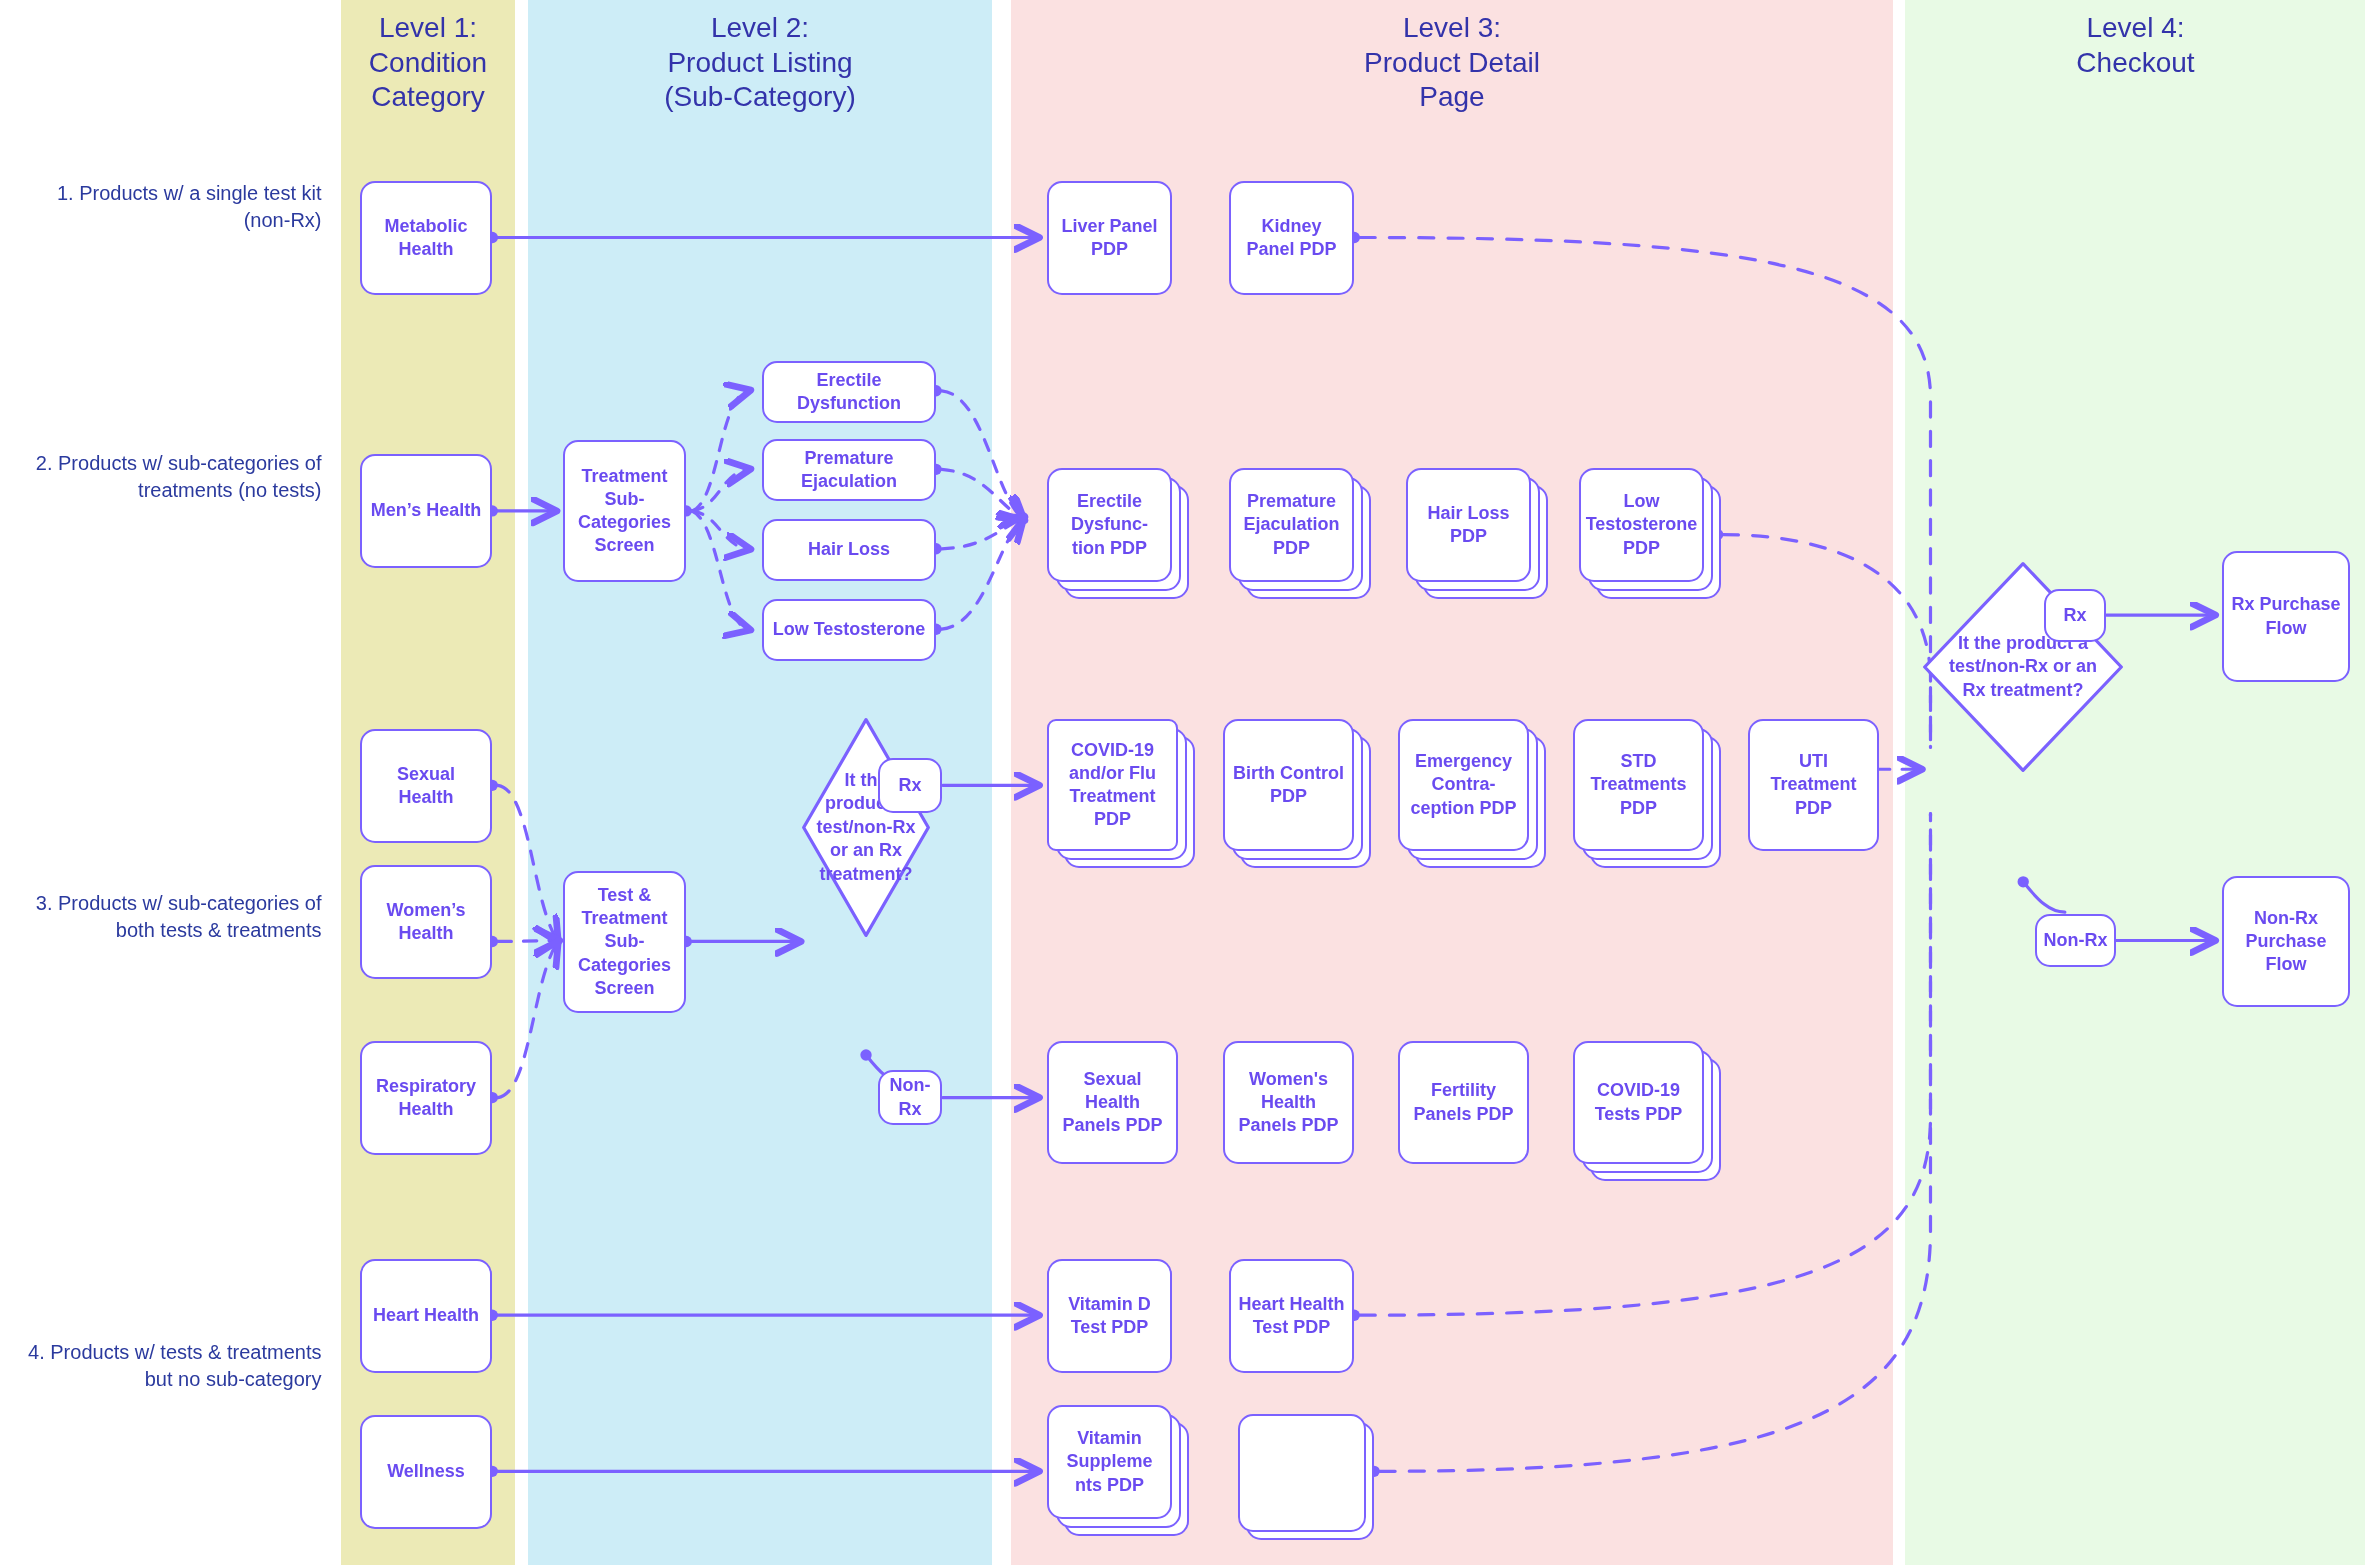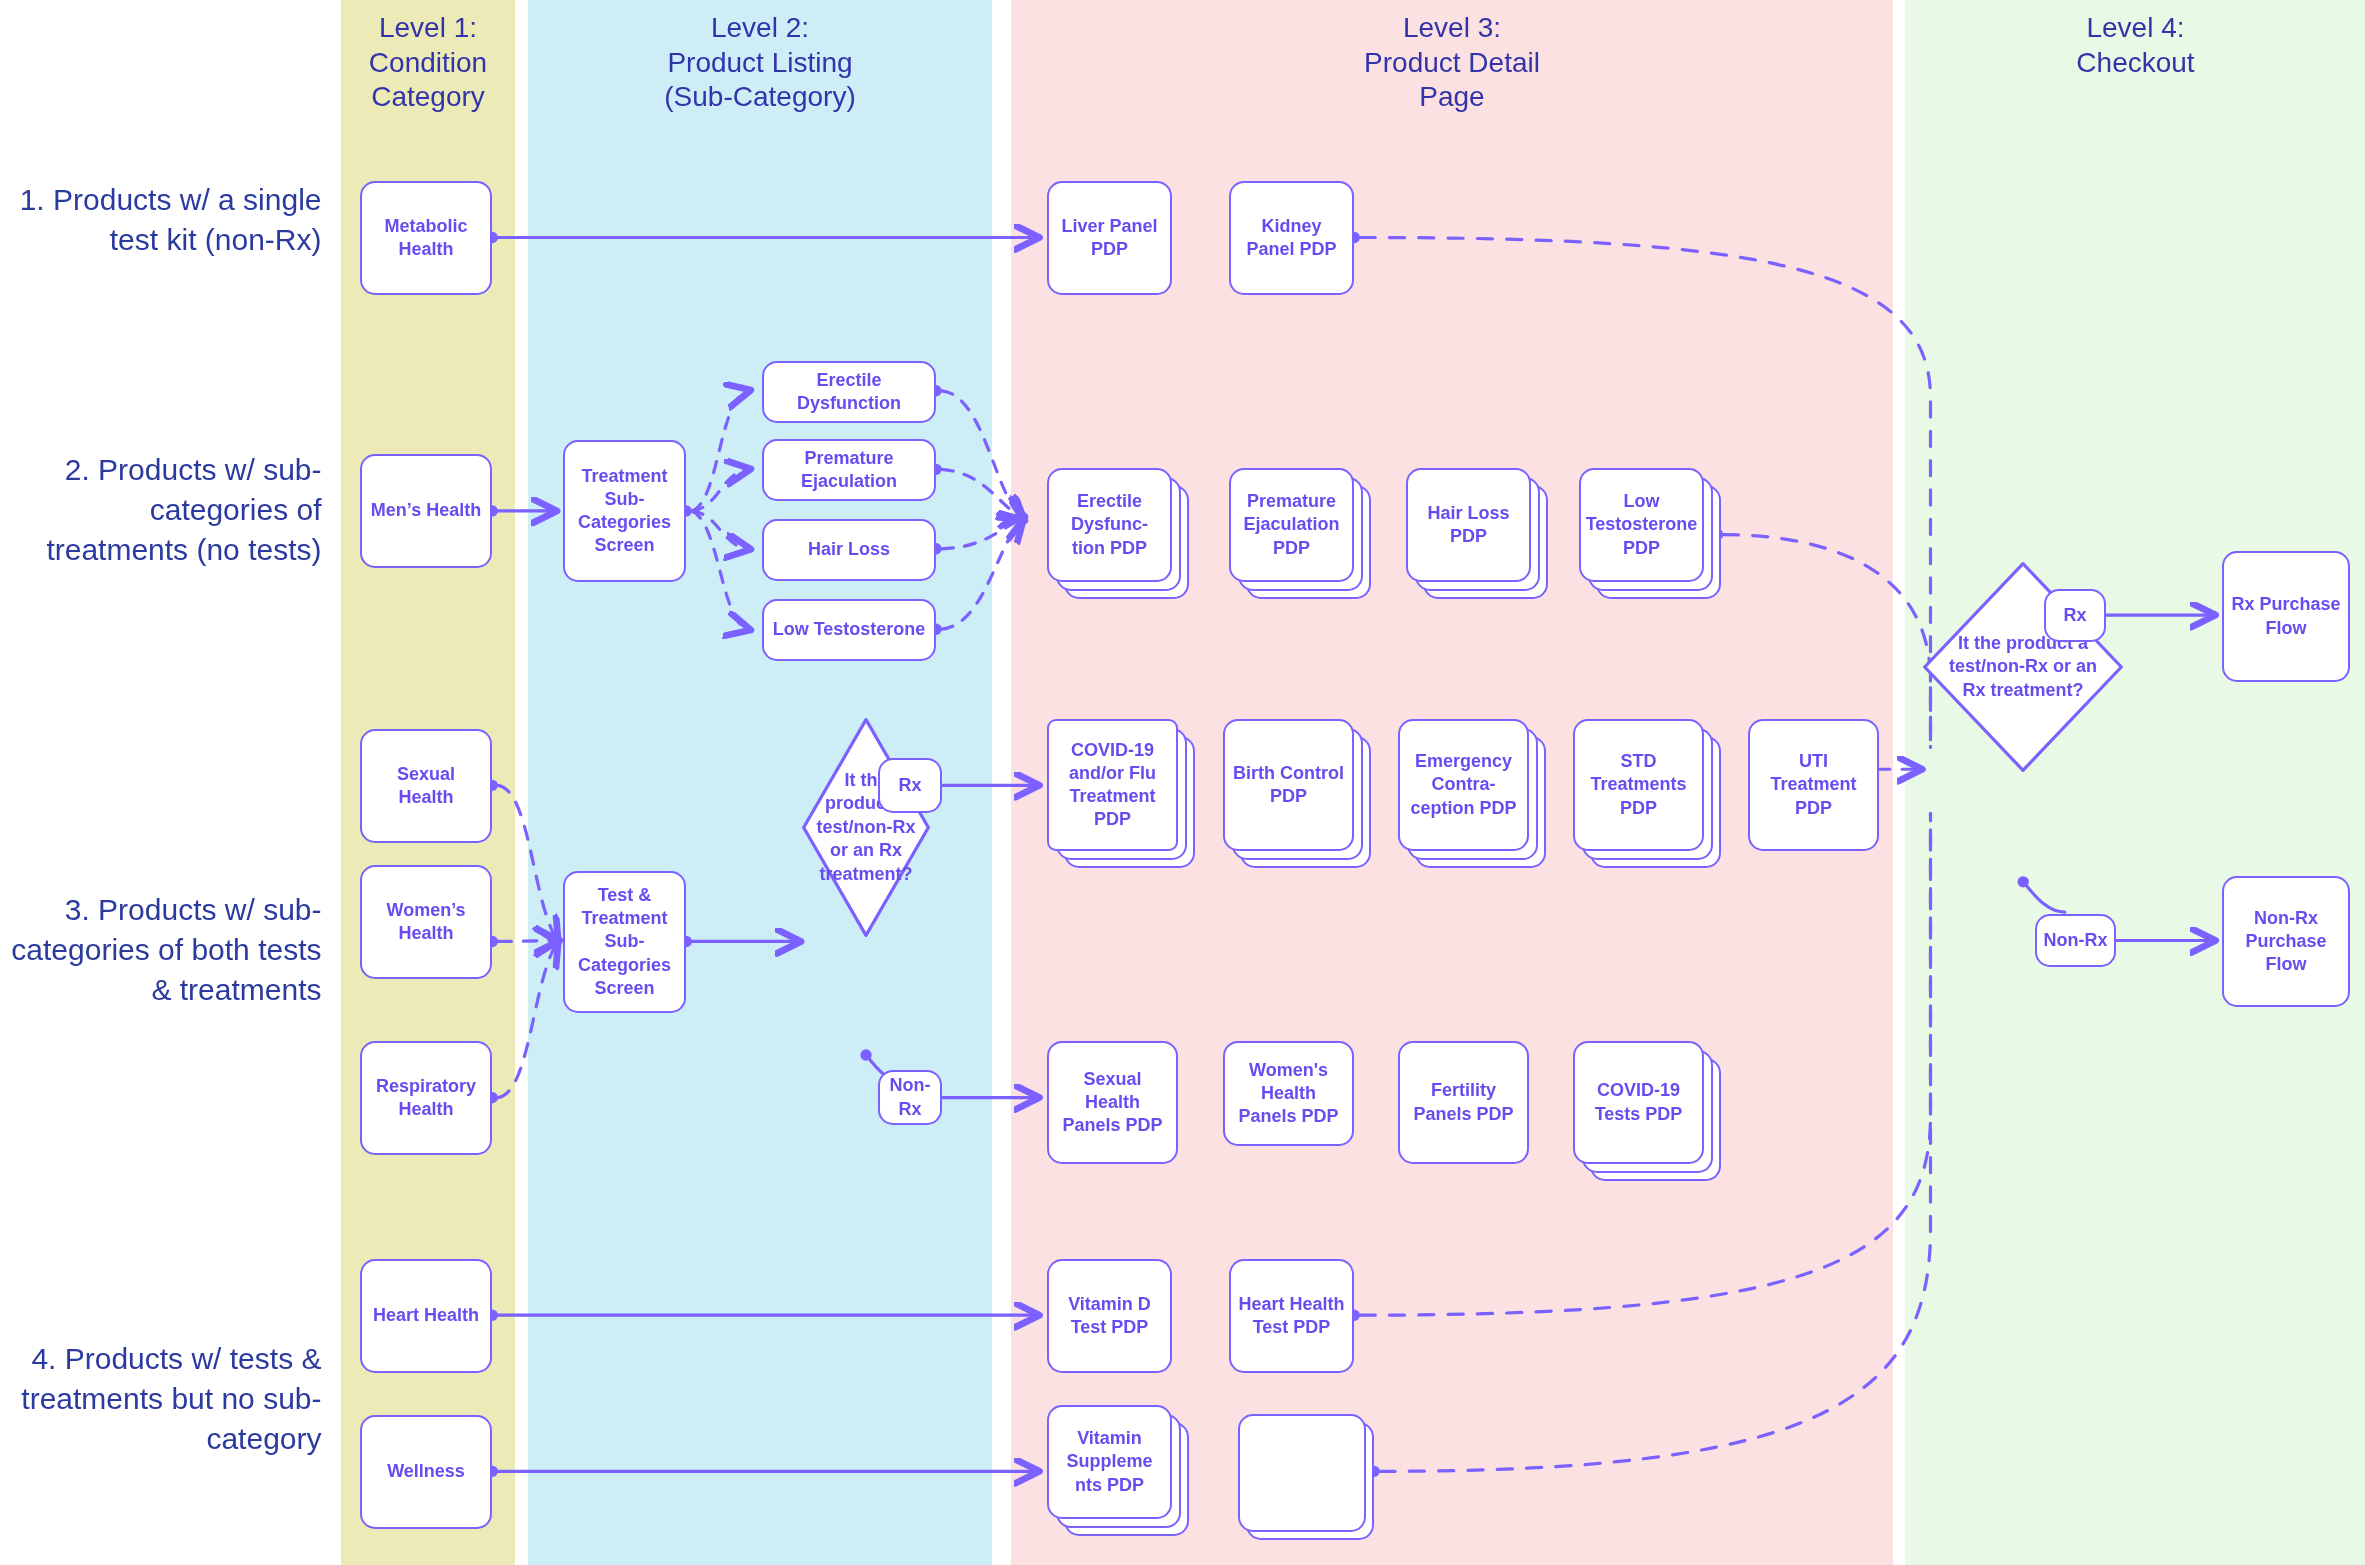--- a/index.html
+++ b/index.html
@@ -41,21 +41,21 @@
   .bt2 { left: 528px;  width: 464px; top: 11.4px; }
   .bt3 { left: 1011px; width: 882px; top: 11.4px; }
   .bt4 { left: 1905px; width: 461px; top: 11.4px; }
 
   
   .row-label {
     position: absolute;
     z-index: 5;
     text-align: right;
     color: #2B3A9E;
-    font-size: 30px;
+    font-size: 20px;
     line-height: 1.33;
     width: 312px;
     left: 9.5px;
   }
 
   
   #edges {
     position: absolute;
     left: 0; top: 0;
     width: 2366px; height: 1565px;
@@ -283,21 +283,21 @@
     <div class="node" style="width:131px; height:132px;">Emergency Contra-ception PDP</div>
   </div>
   <div class="stack" style="left:1573px; top:719px; width:147px; height:151px;">
     <div class="sheet" style="left:17px; top:17px; width:131px; height:132px;"></div>
     <div class="sheet" style="left:8.5px;  top:8.5px;  width:131px; height:132px;"></div>
     <div class="node" style="width:131px; height:132px;">STD Treatments PDP</div>
   </div>
   <div class="node" style="left:1748px; top:719px; width:131px; height:132px;">UTI Treatment PDP</div>
 
   <div class="node" style="left:1047px; top:1041px; width:131px; height:123px;">Sexual Health Panels PDP</div>
-  <div class="node" style="left:1223px; top:1041px; width:131px; height:105px;">Women's Health Panels PDP</div>
+  <div class="node" style="left:1223px; top:1041px; width:131px; height:123px;">Women's Health Panels PDP</div>
   <div class="node" style="left:1398px; top:1041px; width:131px; height:123px;">Fertility Panels PDP</div>
   <div class="stack" style="left:1573px; top:1041px; width:151px; height:142px;">
     <div class="sheet" style="left:17px; top:17px; width:131px; height:123px;"></div>
     <div class="sheet" style="left:8.5px;  top:8.5px;  width:131px; height:123px;"></div>
     <div class="node" style="width:131px; height:123px;">COVID-19 Tests PDP</div>
   </div>
 
   <div class="node" style="left:1047px; top:1259px; width:125px; height:114px;">Vitamin D Test PDP</div>
   <div class="node" style="left:1229px; top:1259px; width:125px; height:114px;">Heart Health Test PDP</div>
 

